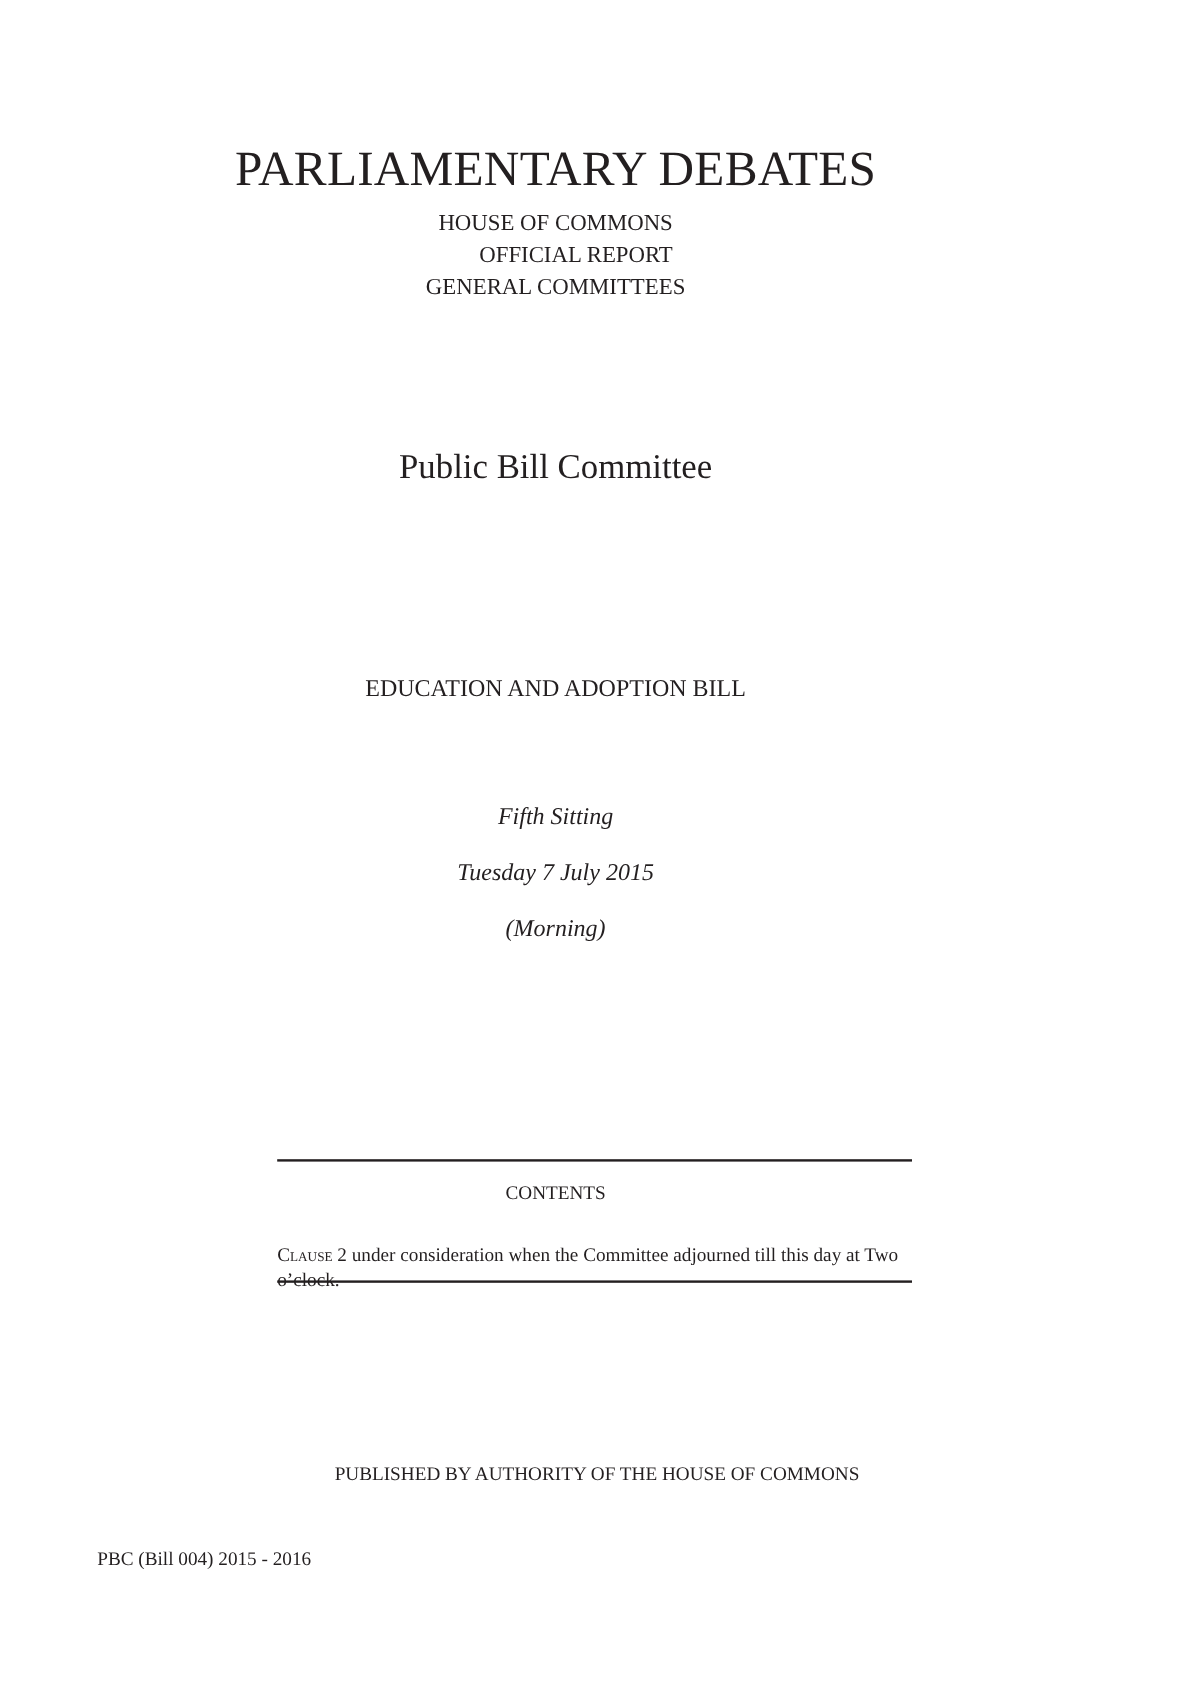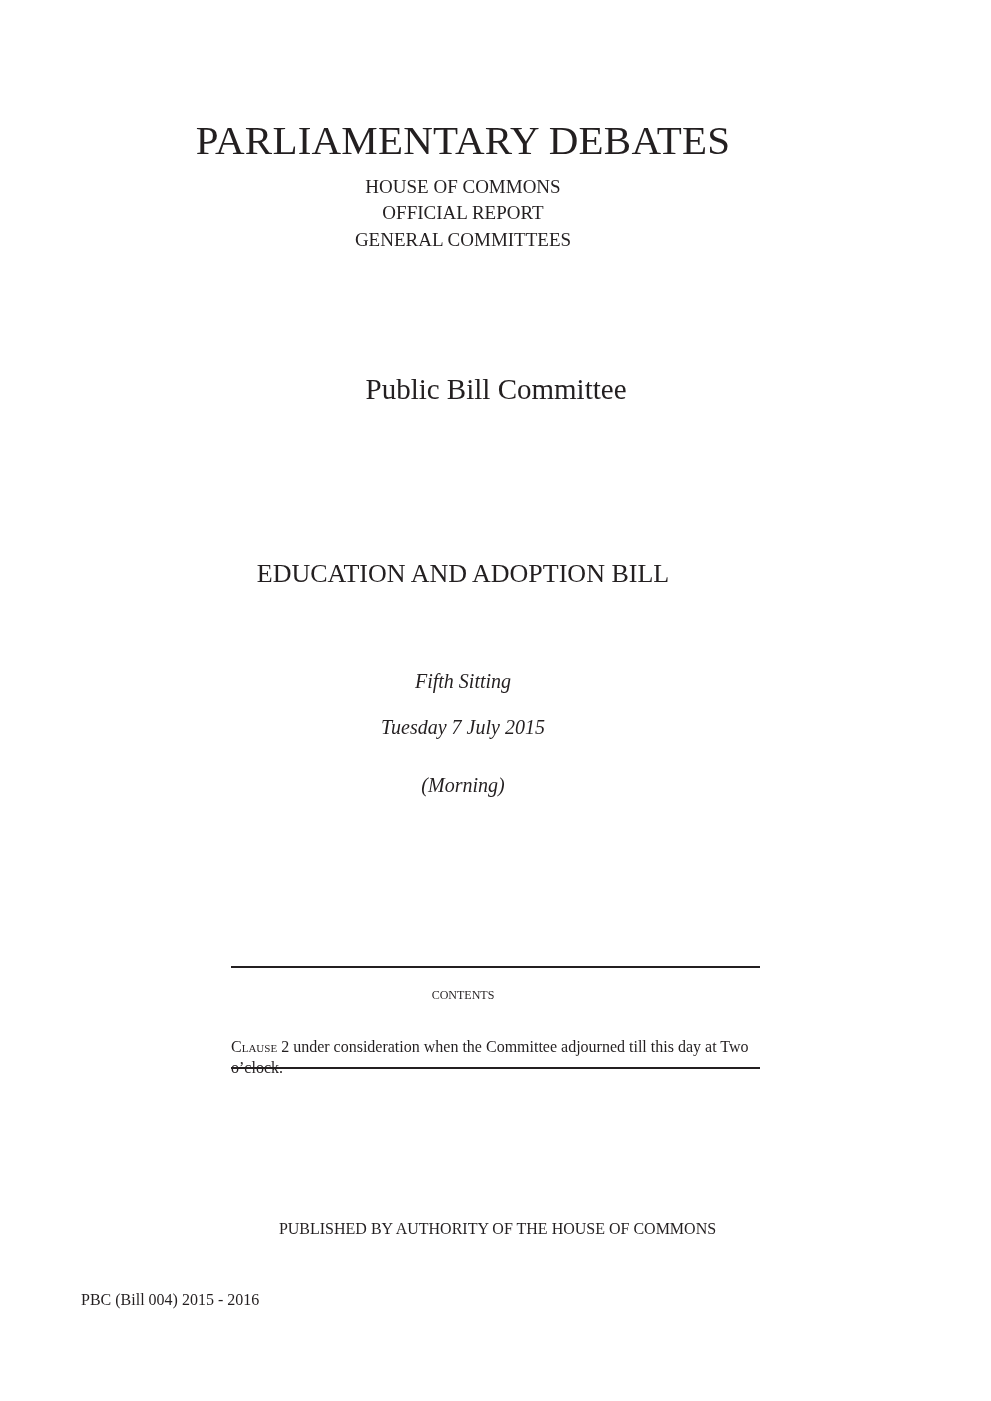--- a/index.html
+++ b/index.html
@@ -5,32 +5,32 @@
   html, body { margin: 0; padding: 0; background: #ffffff; }
   body {
     width: 991px; height: 1401px; position: relative; overflow: hidden;
     font-family: "Liberation Serif", "DejaVu Serif", serif; color: #231f20;
   }
   .abs { position: absolute; }
   .center { left: 0; width: 926px; text-align: center; }
   .main-title { top: 116px; font-size: 41px; letter-spacing: 0.2px; line-height: 48px; }
   .sub { font-size: 19px; line-height: 26px; }
   .sub1 { top: 174px; }
-  .sub2 { top: 200px; }
+  .sub2 { top: 200px; padding-left: 17px; }
   .sub3 { top: 227px; }
-  .committee { top: 371px; font-size: 29px; line-height: 36px; padding-left: 33px; }
-  .bill { top: 555px; font-size: 26px; line-height: 38px; }
+  .committee { top: 371px; font-size: 29px; line-height: 36px; }
+  .bill { top: 555px; font-size: 20px; line-height: 38px; }
   .ital { font-style: italic; font-size: 20px; line-height: 28px; }
   .sitting { top: 667px; }
   .date { top: 713px; }
-  .session { top: 760px; margin-top: 11px; }
+  .session { top: 760px; }
   .rule { left: 231px; width: 529px; height: 2px; background: #231f20; }
   .rule-top { top: 966px; }
   .rule-bottom { top: 1067px; }
-  .contents-head { top: 985px; font-size: 12px; line-height: 20px; }
+  .contents-head { top: 985px; font-size: 16px; line-height: 20px; }
   .contents-body { left: 231px; width: 529px; top: 1015px; font-size: 16px; line-height: 21px; text-align: left; margin-top: 21px; }
   .smallcaps { font-variant: small-caps; }
   .published { top: 1219px; font-size: 16px; line-height: 20px; left: 0; width: 995px; }
   .ref { left: 81px; top: 1290px; font-size: 16px; line-height: 20px; }
 </style>
 </head>
 <body>
 
 <div>
   <div class="abs center main-title">PARLIAMENTARY DEBATES</div>

